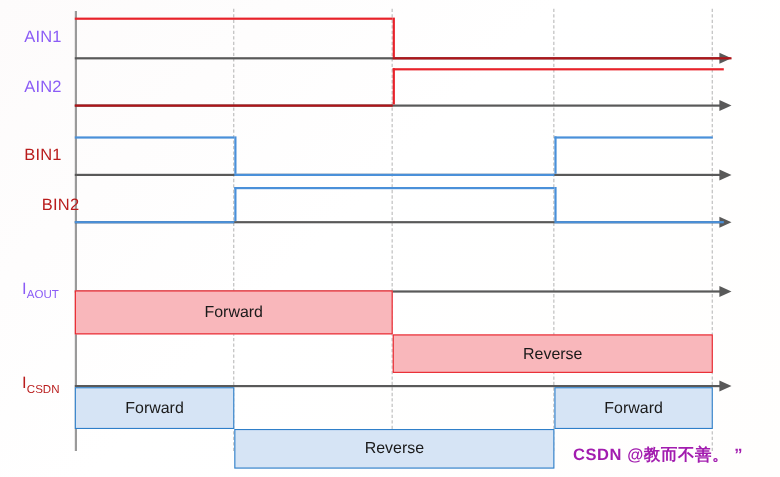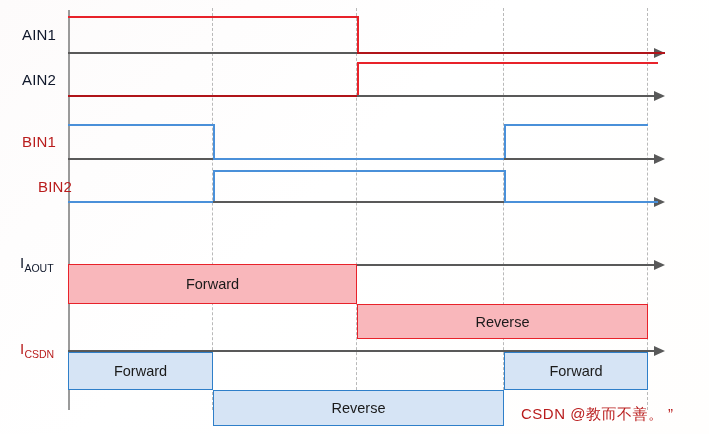--- a/index.html
+++ b/index.html
@@ -70,21 +70,21 @@
   .blue  { background: #4a90d9; }
 
   
   .sig-label {
     position: absolute;
     font-size: 15px;
     letter-spacing: 0.2px;
     white-space: nowrap;
     transform: translateY(-50%);
   }
-  .sig-label.red-t  { color: #0f172a; }
+  .sig-label.red-t  { color: #8b5cf6; }
   .sig-label.blue-t { color: #b91c1c; }
   .sig-label sub {
     font-size: 10.5px;
     letter-spacing: 0;
   }
 
   
   .block {
     position: absolute;
     box-sizing: border-box;
@@ -101,23 +101,24 @@
   }
   .block.blue-fill {
     background: #d6e4f5;
     border: 1.6px solid #2f7fc9;
   }
 
   
   .watermark {
     position: absolute;
     font-size: 15px;
-    color: #b91c1c;
+    color: #a21caf;
     white-space: nowrap;
     letter-spacing: 0.5px;
+    font-weight: bold;
   }
 </style>
 </head>
 <body>
 
 <div id="stage">
   <div class="bg-wash"></div>
 
   <div class="v-axis"></div>
 

